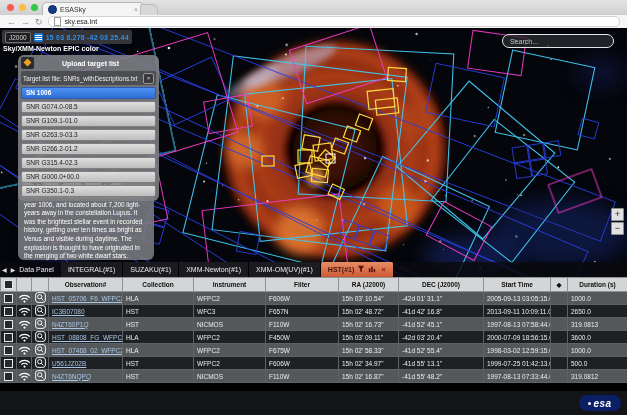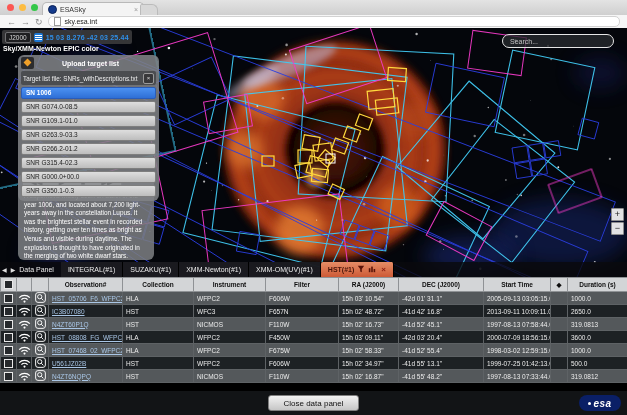--- a/index.html
+++ b/index.html
@@ -561,19 +561,18 @@
           <td>F110W</td>
           <td>15h 02' 16.87"</td>
           <td>-41d 55' 48.2"</td>
           <td>1997-08-13 07:33:44.0</td>
           <td></td>
           <td>319.0812</td>
         </tr>
       </tbody>
   </table>
   <div class="bottombar">
-    <button class="close-btn">Close data panel</button>
     <div class="esa-logo">
       <span class="esa-dot"></span>
         <span>esa</span>
     </div>
   </div>
 </div>
 
 </body></html>

